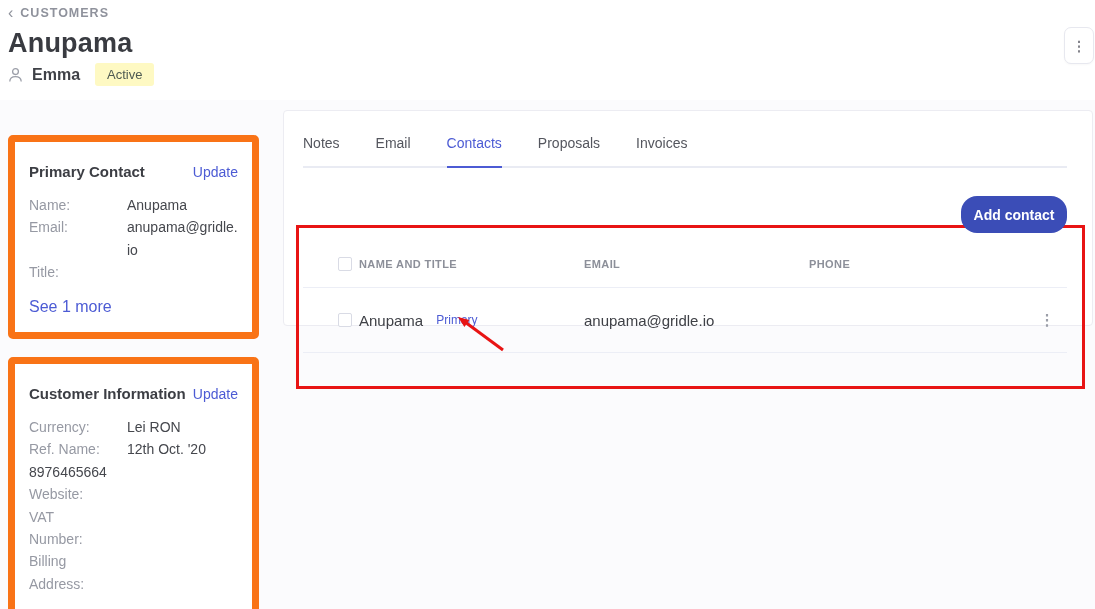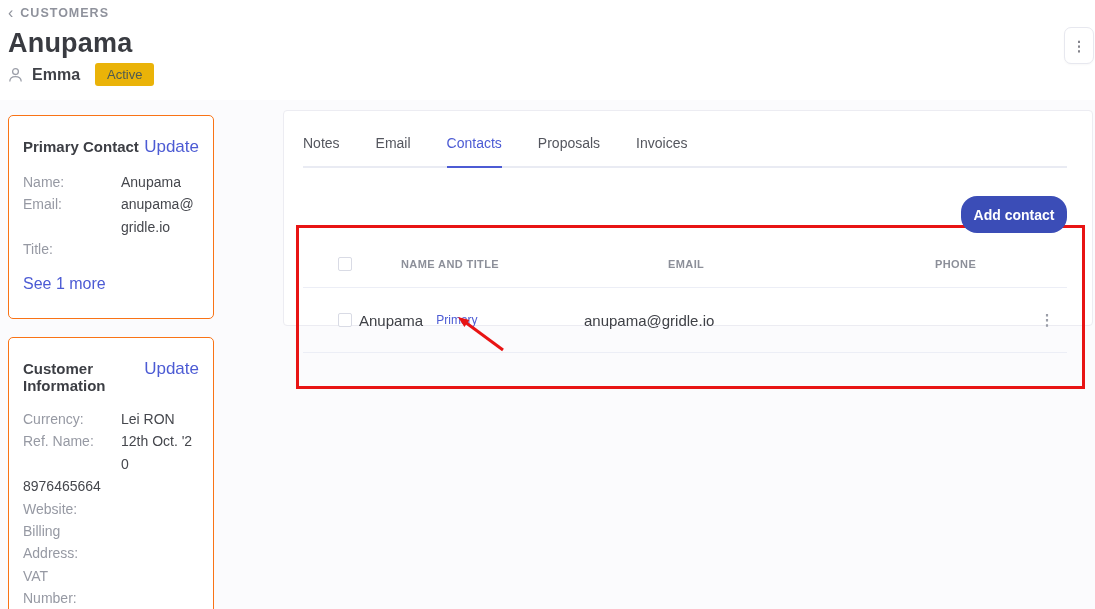--- a/index.html
+++ b/index.html
@@ -20,41 +20,41 @@
   }
   .breadcrumb .chev { font-size:16px; font-weight:400; line-height:12px; }
   .page-title {
     position:absolute; left:8px; top:28px;
     font-size:27px; font-weight:700; color:#393b41; letter-spacing:0.2px;
   }
   .owner-row { position:absolute; left:8px; top:63px; display:flex; align-items:center; gap:9px; }
   .owner-row svg { display:block; }
   .owner-name { font-size:16px; font-weight:700; color:#3f4147; }
   .status-badge {
-    margin-left:6px; background:#eab308; color:#4e5a52;
+    margin-left:6px; background:#fef9c3; color:#4e5a52;
     font-size:13px; padding:4px 12px; border-radius:3px;
   }
   .more-btn {
     position:absolute; left:1064px; top:27px; width:30px; height:37px;
     background:#fff; border:1px solid #e7e8ef; border-radius:7px;
     display:flex; align-items:center; justify-content:center;
     color:#84848c; font-size:14px; font-weight:700; cursor:pointer;
     box-shadow:0 1px 2px rgba(0,0,0,0.03);
   }
 
   
   .card {
-    position:absolute; left:8px; width:206px; background:#fff;
-    border:1px solid #f97316; border-radius:5px; padding:21px 14px;
+    position:absolute; left:8px; width:251px; background:#fff;
+    border:7px solid #f97316; border-radius:5px; padding:21px 14px;margin-top:20px;
   }
   .card-primary { top:115px; height:204px; }
   .card-customer { top:337px; height:300px; }
   .card-head { display:flex; justify-content:space-between; align-items:baseline; margin-bottom:14px; }
   .card-title { font-size:15px; font-weight:700; color:#3c3e44; }
-  .link { color:#4c5bd4; font-size:17px; cursor:pointer; }
+  .link { color:#4c5bd4; font-size:14px; cursor:pointer; }
   .field { display:flex; align-items:flex-start; line-height:1.6; }
   .flabel { flex:0 0 80px; margin-right:18px; color:#9699a3; font-size:14px; }
   .fvalue { flex:1; color:#45474d; font-size:14px; word-break:break-all; }
   .see-more { margin-top:14px; font-size:16px; }
 
   
   .panel {
     position:absolute; left:283px; top:110px; width:810px; height:216px;
     background:#fff; border:1px solid #ececf2; border-radius:4px;
   }
@@ -66,21 +66,21 @@
     font-size:14px; color:#54565e; padding-bottom:13px; cursor:pointer; line-height:19px;
   }
   .tab.active { color:#4c5bd4; border-bottom:2px solid #4c5bd4; margin-bottom:-2px; }
   .add-contact-btn {
     position:absolute; top:85px; right:25px; width:106px; height:37px;
     background:#3b4db7; color:#fff; border:none; border-radius:16px;
     font-family:"Liberation Sans", sans-serif; font-size:14px; font-weight:700;
     cursor:pointer; z-index:10;
   }
   .ctable { position:absolute; top:130px; left:19px; right:25px; }
-  .thead { display:flex; align-items:center; height:47px; border-bottom:1px solid #eceef6;gap:42px; }
+  .thead { display:flex; align-items:center; height:47px; border-bottom:1px solid #eceef6; }
   .trow  { display:flex; align-items:center; height:65px; border-bottom:1px solid #eceef6; cursor:pointer; }
   .col-check { flex:0 0 21px; margin-left:35px; }
   .checkbox {
     width:14px; height:14px; border:1px solid #d9dbe5; border-radius:2px;
     background:#fff; display:block; cursor:pointer;
   }
   .col-name  { flex:0 0 225px; display:flex; align-items:center; }
   .col-email { flex:0 0 225px; }
   .col-phone { flex:1; }
   .col-actions { flex:0 0 40px; text-align:center; }
@@ -153,25 +153,25 @@
     <span class="fvalue">12th Oct. '20</span>
   </div>
   <div class="field">
     <span class="fvalue">8976465664</span>
   </div>
   <div class="field">
     <span class="flabel">Website:</span>
     <span class="fvalue"></span>
   </div>
   <div class="field">
+    <span class="flabel">VAT Number:</span>
+    <span class="fvalue"></span>
+  </div>
+  <div class="field">
     <span class="flabel">Billing Address:</span>
-    <span class="fvalue"></span>
-  </div>
-  <div class="field">
-    <span class="flabel">VAT Number:</span>
     <span class="fvalue"></span>
   </div>
 </div>
 
 <div class="panel">
   <div class="tabs">
     <div class="tab">Notes</div>
     <div class="tab">Email</div>
     <div class="tab active">Contacts</div>
     <div class="tab">Proposals</div>

